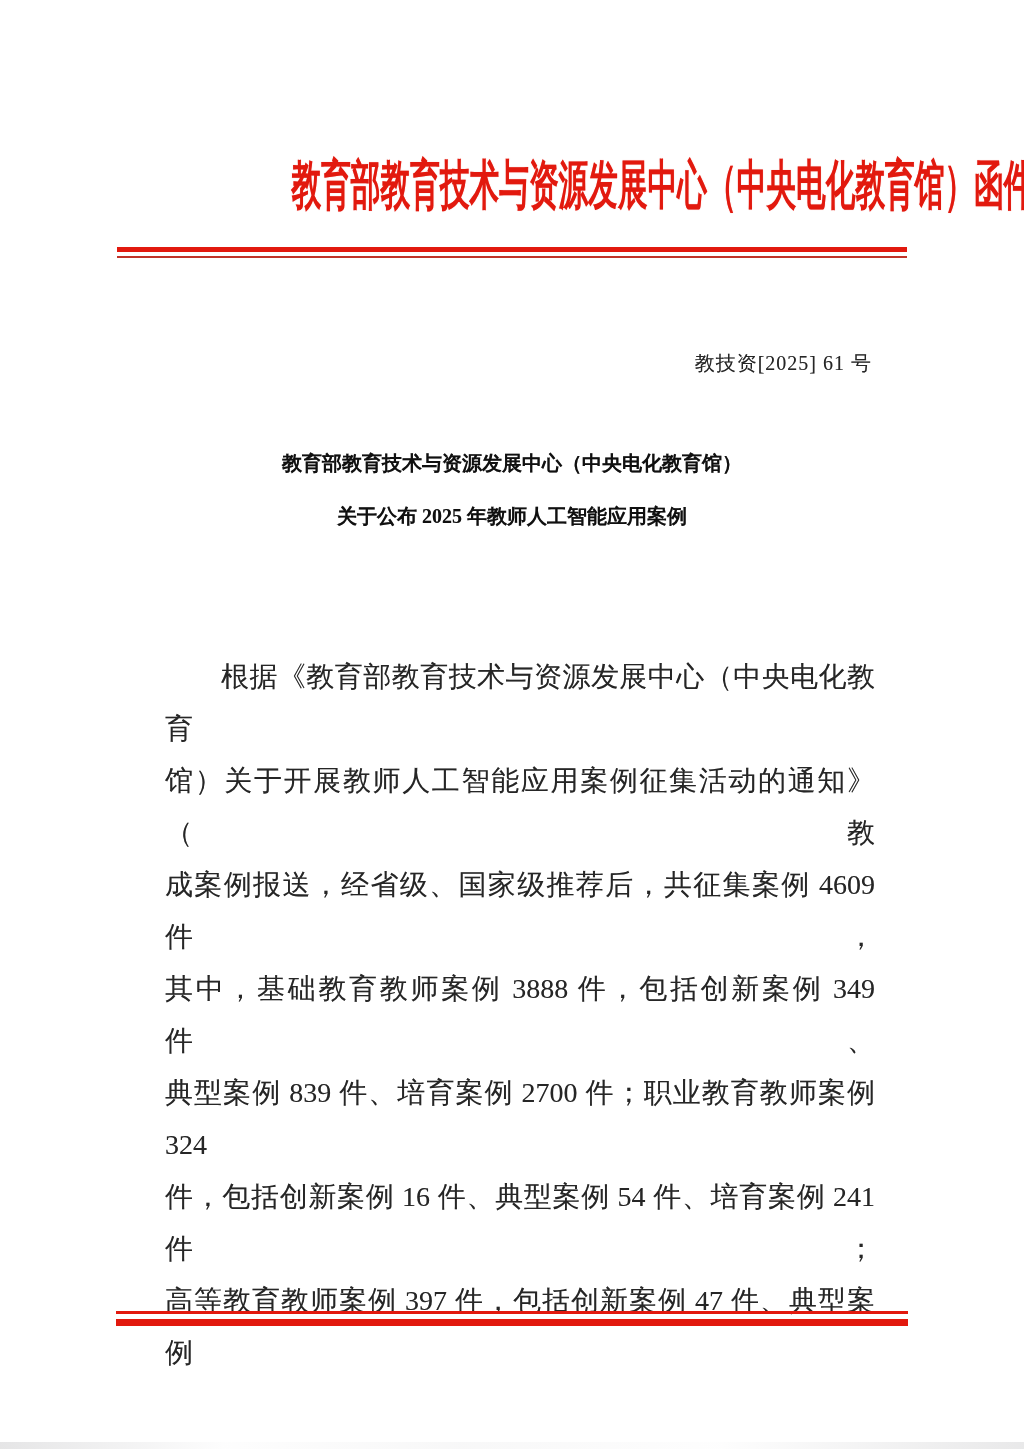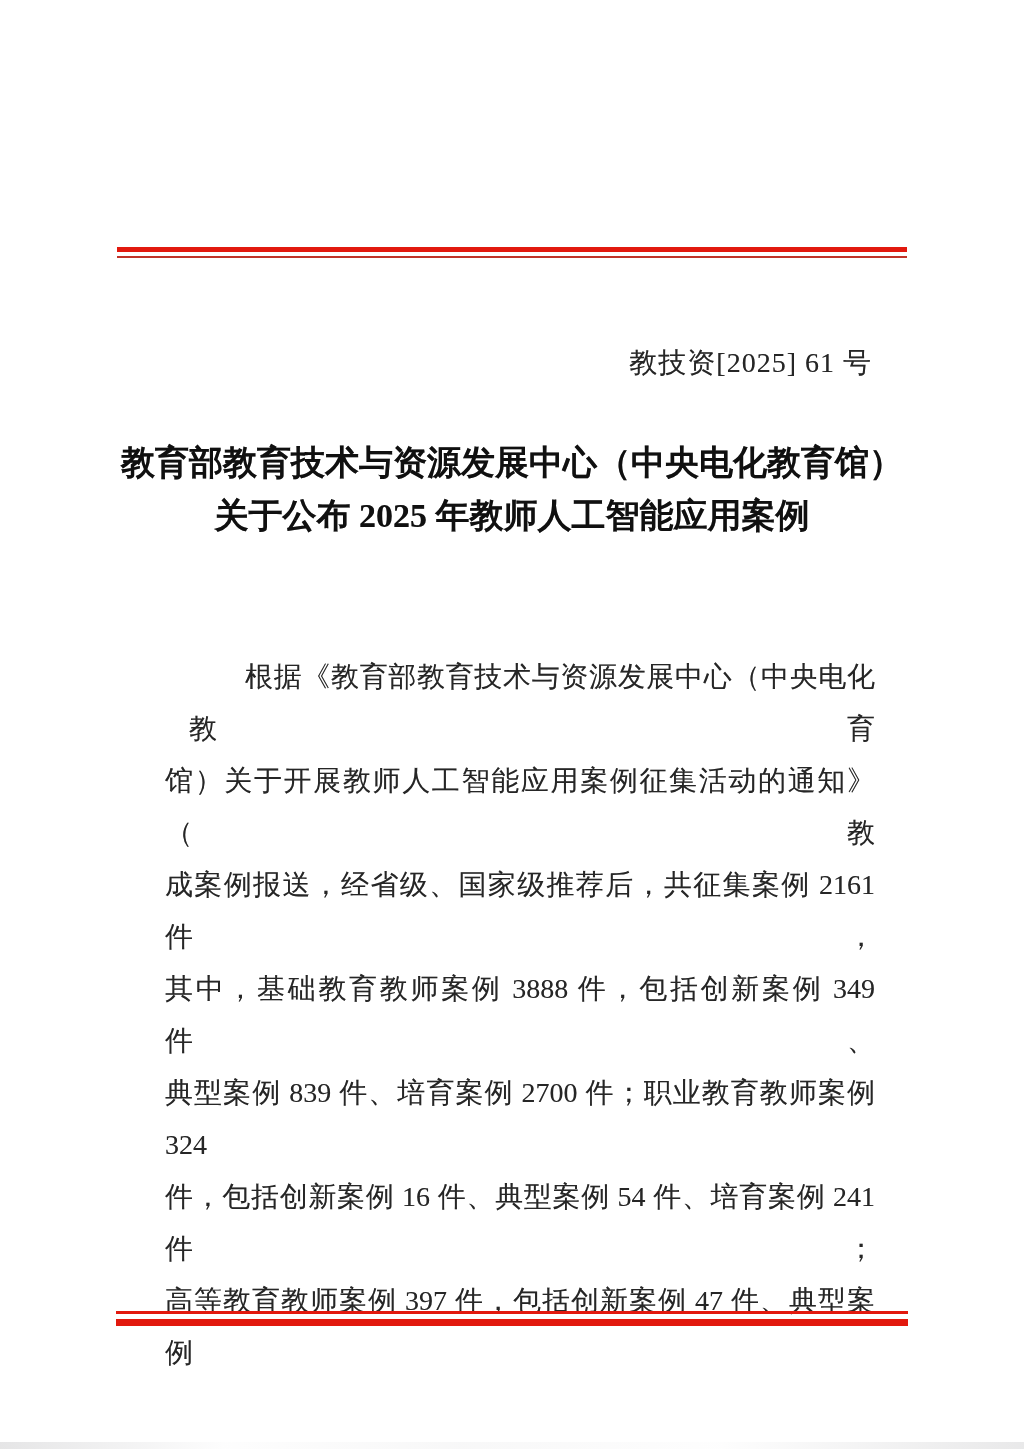--- a/index.html
+++ b/index.html
@@ -32,68 +32,71 @@
     text-shadow:0 0 1px rgba(226,25,14,0.55);
   }
   .rule{position:absolute;left:117px;width:790px;}
   .rule-top-thick{top:247px;height:5px;background:var(--accent-red);}
   .rule-top-thin{top:256px;height:2px;background:var(--rule-thin-red);}
   .rule-bottom-thin{top:1311px;left:116px;width:792px;height:3px;background:var(--accent-red);}
   .rule-bottom-thick{top:1319px;left:116px;width:792px;height:7px;background:var(--accent-red);}
 
   .doc-number{
     position:absolute;top:346px;right:152px;
-    font-size:28px;line-height:34px;color:var(--text);
+    font-size:20px;line-height:34px;color:var(--text);
     letter-spacing:1px;
     text-shadow:0 0 0.5px rgba(0,0,0,0.35);
   }
   .title{
     position:absolute;top:437px;left:112px;width:800px;
     text-align:center;font-weight:bold;color:var(--title-text);
-    font-size:34px;line-height:52.5px;
+    font-size:20px;line-height:52.5px;
     text-shadow:0 0 0.6px rgba(0,0,0,0.45);
   }
   .body-block{
     position:absolute;top:651px;left:165px;width:710px;
     font-size:28px;line-height:52px;color:var(--text);
     text-shadow:0 0 0.6px rgba(0,0,0,0.3);
   }
   .body-line{white-space:normal;}
   .body-line.fill{text-align:justify;text-align-last:justify;}
-  .body-line.indent{text-indent:56px;margin-left:24px;}
+  .body-line.indent{text-indent:56px;}
   
   .scan-edge{
     position:absolute;bottom:0;left:0;width:100%;height:7px;
     background:linear-gradient(to right,
       rgba(120,120,125,0.35), rgba(200,200,205,0.06) 22%,
       rgba(160,160,165,0.14) 45%, rgba(200,200,205,0.05) 70%,
       rgba(120,120,125,0.30));
     opacity:.55;
   }
 </style>
 </head>
 <body>
 
 <div class="page">
 
+  <div class="letterhead">
+    <span class="lh-text">教育部教育技术与资源发展中心（中央电化教育馆）函件</span>
+  </div>
 
   <div class="rule rule-top-thick"></div>
   <div class="rule rule-top-thin"></div>
 
   <div class="doc-number">教技资[2025] 61 号</div>
 
   <div class="title">
     <div class="title-line">教育部教育技术与资源发展中心（中央电化教育馆）</div>
     <div class="title-line">关于公布 2025 年教师人工智能应用案例</div>
   </div>
 
   <div class="body-block">
     <div class="body-line indent fill">根据《教育部教育技术与资源发展中心（中央电化教育</div>
     <div class="body-line fill">馆）关于开展教师人工智能应用案例征集活动的通知》（教</div>
-    <div class="body-line fill">成案例报送，经省级、国家级推荐后，共征集案例 2161 件，</div>
+    <div class="body-line fill">成案例报送，经省级、国家级推荐后，共征集案例 4609 件，</div>
     <div class="body-line fill">其中，基础教育教师案例 3888 件，包括创新案例 349 件、</div>
     <div class="body-line fill">典型案例 839 件、培育案例 2700 件；职业教育教师案例 324</div>
     <div class="body-line fill">件，包括创新案例 16 件、典型案例 54 件、培育案例 241 件；</div>
     <div class="body-line fill">高等教育教师案例 397 件，包括创新案例 47 件、典型案例</div>
 
   </div>
 
   <div class="rule rule-bottom-thin"></div>
   <div class="rule rule-bottom-thick"></div>
 

